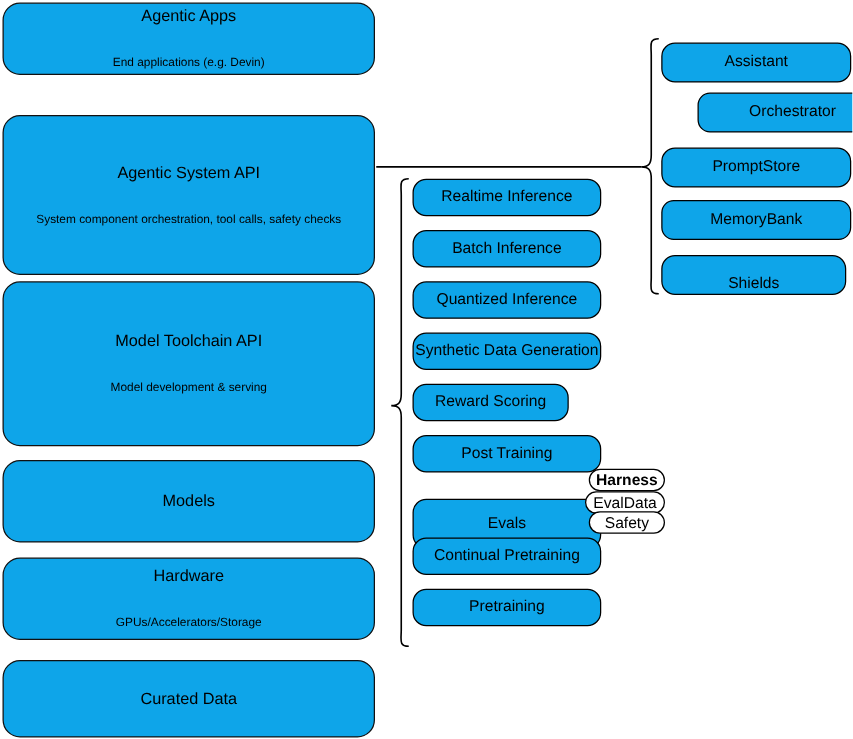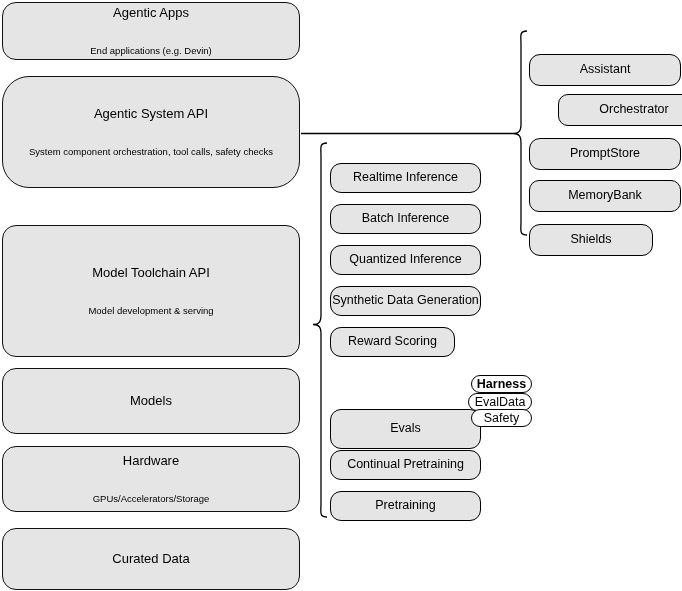--- a/index.html
+++ b/index.html
@@ -16,21 +16,21 @@
     position: relative;
     width: 682px;
     height: 591px;
     background: #ffffff;
     overflow: hidden;
   }
   
   .box {
     position: absolute;
     box-sizing: border-box;
-    background: #e5e5e5;
+    background: #0ea5e9;
     border: 1.3px solid #000000;
     border-radius: 12px;
     display: flex;
     flex-direction: column;
     align-items: center;
     justify-content: center;
     text-align: center;
     line-height: 1.25;
   }
   .layer-box {
@@ -43,21 +43,20 @@
   }
   .layer-sub {
     font-size: 9.5px;
     color: #000000;
     margin-top: 23px;
   }
   .mid-box, .right-box {
     font-size: 12.5px;
     border-radius: 11px;
     border-width: 1.4px;
-    margin-top: 20px;
   }
   .pill {
     position: absolute;
     box-sizing: border-box;
     background: #ffffff;
     border: 1.5px solid #000000;
     border-radius: 999px;
     display: flex;
     align-items: center;
     justify-content: center;
@@ -82,21 +81,21 @@
 </head>
 <body>
 
 <div id="canvas">
 
   <div class="box layer-box" style="left:2px; top:2px; width:298px; height:58px;">
     <div class="layer-title">Agentic Apps</div>
     <div class="layer-sub">End applications (e.g. Devin)</div>
   </div>
 
-  <div class="box layer-box" style="left:2px; top:76px; width:298px; height:112px;border-radius:27px;">
+  <div class="box layer-box" style="left:2px; top:92px; width:298px; height:128px;">
     <div class="layer-title">Agentic System API</div>
     <div class="layer-sub">System component orchestration, tool calls, safety checks</div>
   </div>
 
   <div class="box layer-box" style="left:2px; top:225px; width:298px; height:132px;">
     <div class="layer-title">Model Toolchain API</div>
     <div class="layer-sub">Model development &amp; serving</div>
   </div>
 
   <div class="box layer-box" style="left:2px; top:368px; width:298px; height:66px;">
@@ -141,21 +140,24 @@
   </div>
   <div class="box mid-box" style="left:330px; top:225px; width:151px; height:30px;">
     <span>Quantized Inference</span>
   </div>
   <div class="box mid-box" style="left:330px; top:266px; width:151px; height:30px;">
     <span>Synthetic Data Generation</span>
   </div>
   <div class="box mid-box" style="left:330px; top:307px; width:125px; height:30px;">
     <span>Reward Scoring</span>
   </div>
-  <div class="box mid-box" style="left:330px; top:389px; width:151px; height:40px;justify-content:center;">
+  <div class="box mid-box" style="left:330px; top:348px; width:151px; height:30px;">
+    <span>Post Training</span>
+  </div>
+  <div class="box mid-box" style="left:330px; top:399px; width:151px; height:40px;justify-content:center;">
     <span>Evals</span>
   </div>
   <div class="box mid-box" style="left:330px; top:430px; width:151px; height:30px;">
     <span>Continual Pretraining</span>
   </div>
   <div class="box mid-box" style="left:330px; top:471px; width:151px; height:30px;">
     <span>Pretraining</span>
   </div>
 
   <div class="pill" style="left:471px; top:375px; width:61px; height:18px;font-weight:bold;">
@@ -173,17 +175,17 @@
   </div>
   <div class="box right-box" style="left:558px; top:74px; width:152px; height:32px;border-radius:10px;">
     <span>Orchestrator</span>
   </div>
   <div class="box right-box" style="left:529px; top:118px; width:152px; height:32px;">
     <span>PromptStore</span>
   </div>
   <div class="box right-box" style="left:529px; top:160px; width:152px; height:32px;border-radius:10px;">
     <span>MemoryBank</span>
   </div>
-  <div class="box right-box" style="left:529px; top:204px; width:124px; height:32px;">
+  <div class="box right-box" style="left:529px; top:204px; width:148px; height:32px;justify-content:flex-end;">
     <span>Shields</span>
   </div>
 
 </div>
 
 </body></html>

